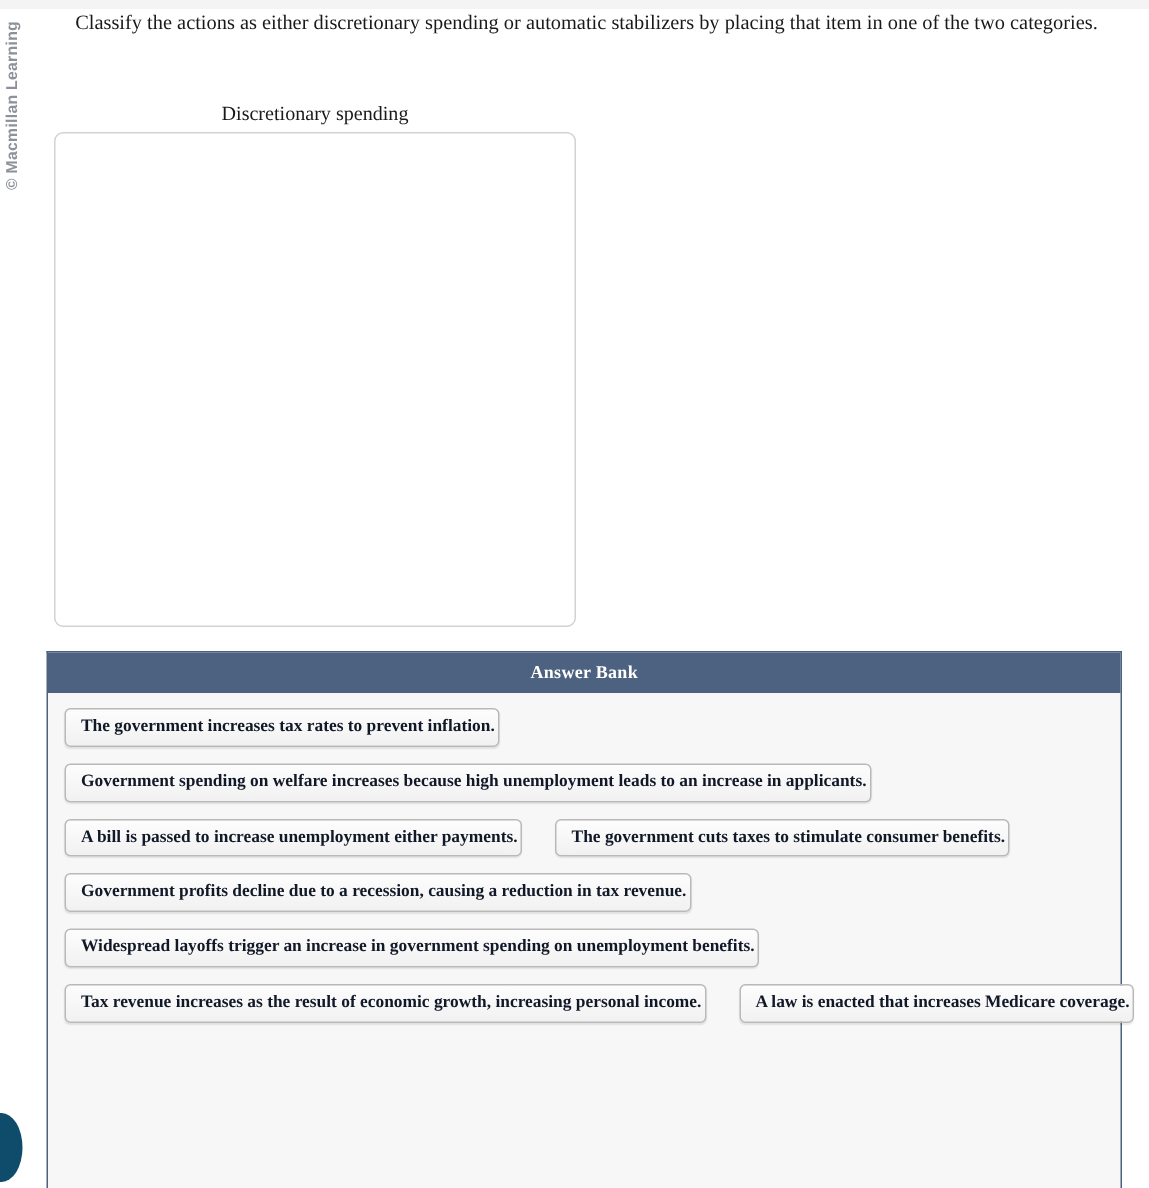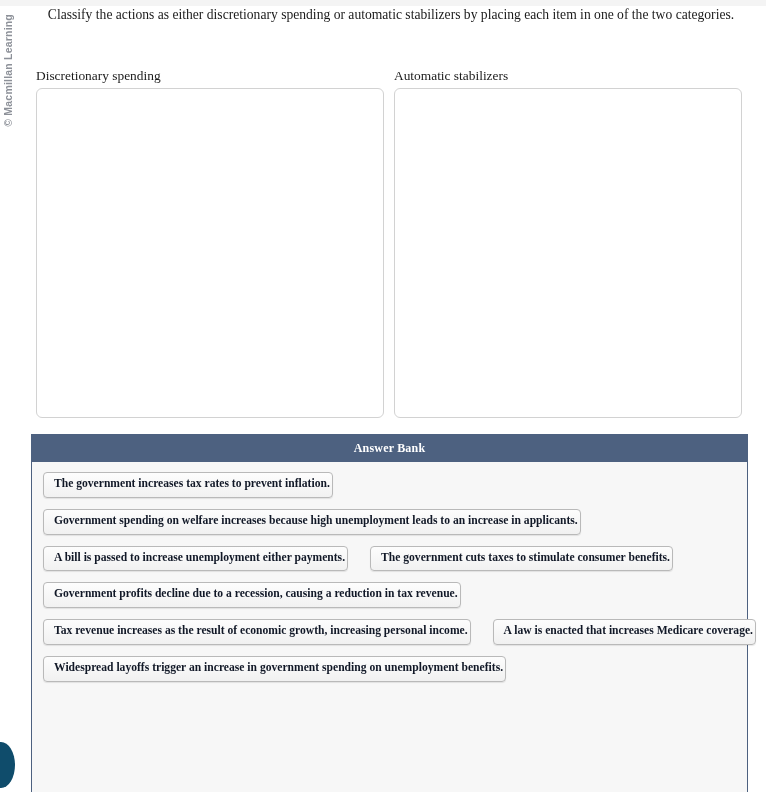--- a/index.html
+++ b/index.html
@@ -81,20 +81,21 @@
     height: 352px;
     display: flex;
     justify-content: space-between;
   }
   .zone {
     width: 348px;
     display: flex;
     flex-direction: column;
   }
   .zone-title {
+    text-align: center;
     font-size: 13.4px;
     color: #1a1a1a;
     height: 22px;
     line-height: 20px;
   }
   .zone-box {
     flex: 1;
     border: 1px solid #d2d2d2;
     border-radius: 6px;
     background: #ffffff;
@@ -153,29 +154,25 @@
 <body>
 
 <div class="top-strip"></div>
 
 <div class="brand-rail">
   <span class="brand-text">© Macmillan Learning</span>
 </div>
 
 <div class="corner-orb"></div>
 
-<div class="prompt">Classify the actions as either discretionary spending or automatic stabilizers by placing each item in one of the two categories.</div>
+<div class="prompt">Classify the actions as either discretionary spending or automatic stabilizers by placing that item in one of the two categories.</div>
 
 <div class="zones">
   <div class="zone">
     <div class="zone-title">Discretionary spending</div>
-    <div class="zone-box"></div>
-  </div>
-  <div class="zone">
-    <div class="zone-title">Automatic stabilizers</div>
     <div class="zone-box"></div>
   </div>
 </div>
 
 <div class="answer-bank">
   <div class="bank-header">Answer Bank</div>
   <div class="bank-body" id="bank-body">
       <div class="bank-row">
         <div class="chip">The government increases tax rates to prevent inflation.</div>
       </div>
@@ -183,20 +180,20 @@
         <div class="chip">Government spending on welfare increases because high unemployment leads to an increase in applicants.</div>
       </div>
       <div class="bank-row">
         <div class="chip">A bill is passed to increase unemployment either payments.</div>
         <div class="chip">The government cuts taxes to stimulate consumer benefits.</div>
       </div>
       <div class="bank-row">
         <div class="chip">Government profits decline due to a recession, causing a reduction in tax revenue.</div>
       </div>
       <div class="bank-row">
+        <div class="chip">Widespread layoffs trigger an increase in government spending on unemployment benefits.</div>
+      </div>
+      <div class="bank-row">
         <div class="chip">Tax revenue increases as the result of economic growth, increasing personal income.</div>
         <div class="chip">A law is enacted that increases Medicare coverage.</div>
-      </div>
-      <div class="bank-row">
-        <div class="chip">Widespread layoffs trigger an increase in government spending on unemployment benefits.</div>
       </div>
     </div>
 </div>
 
 </body></html>

